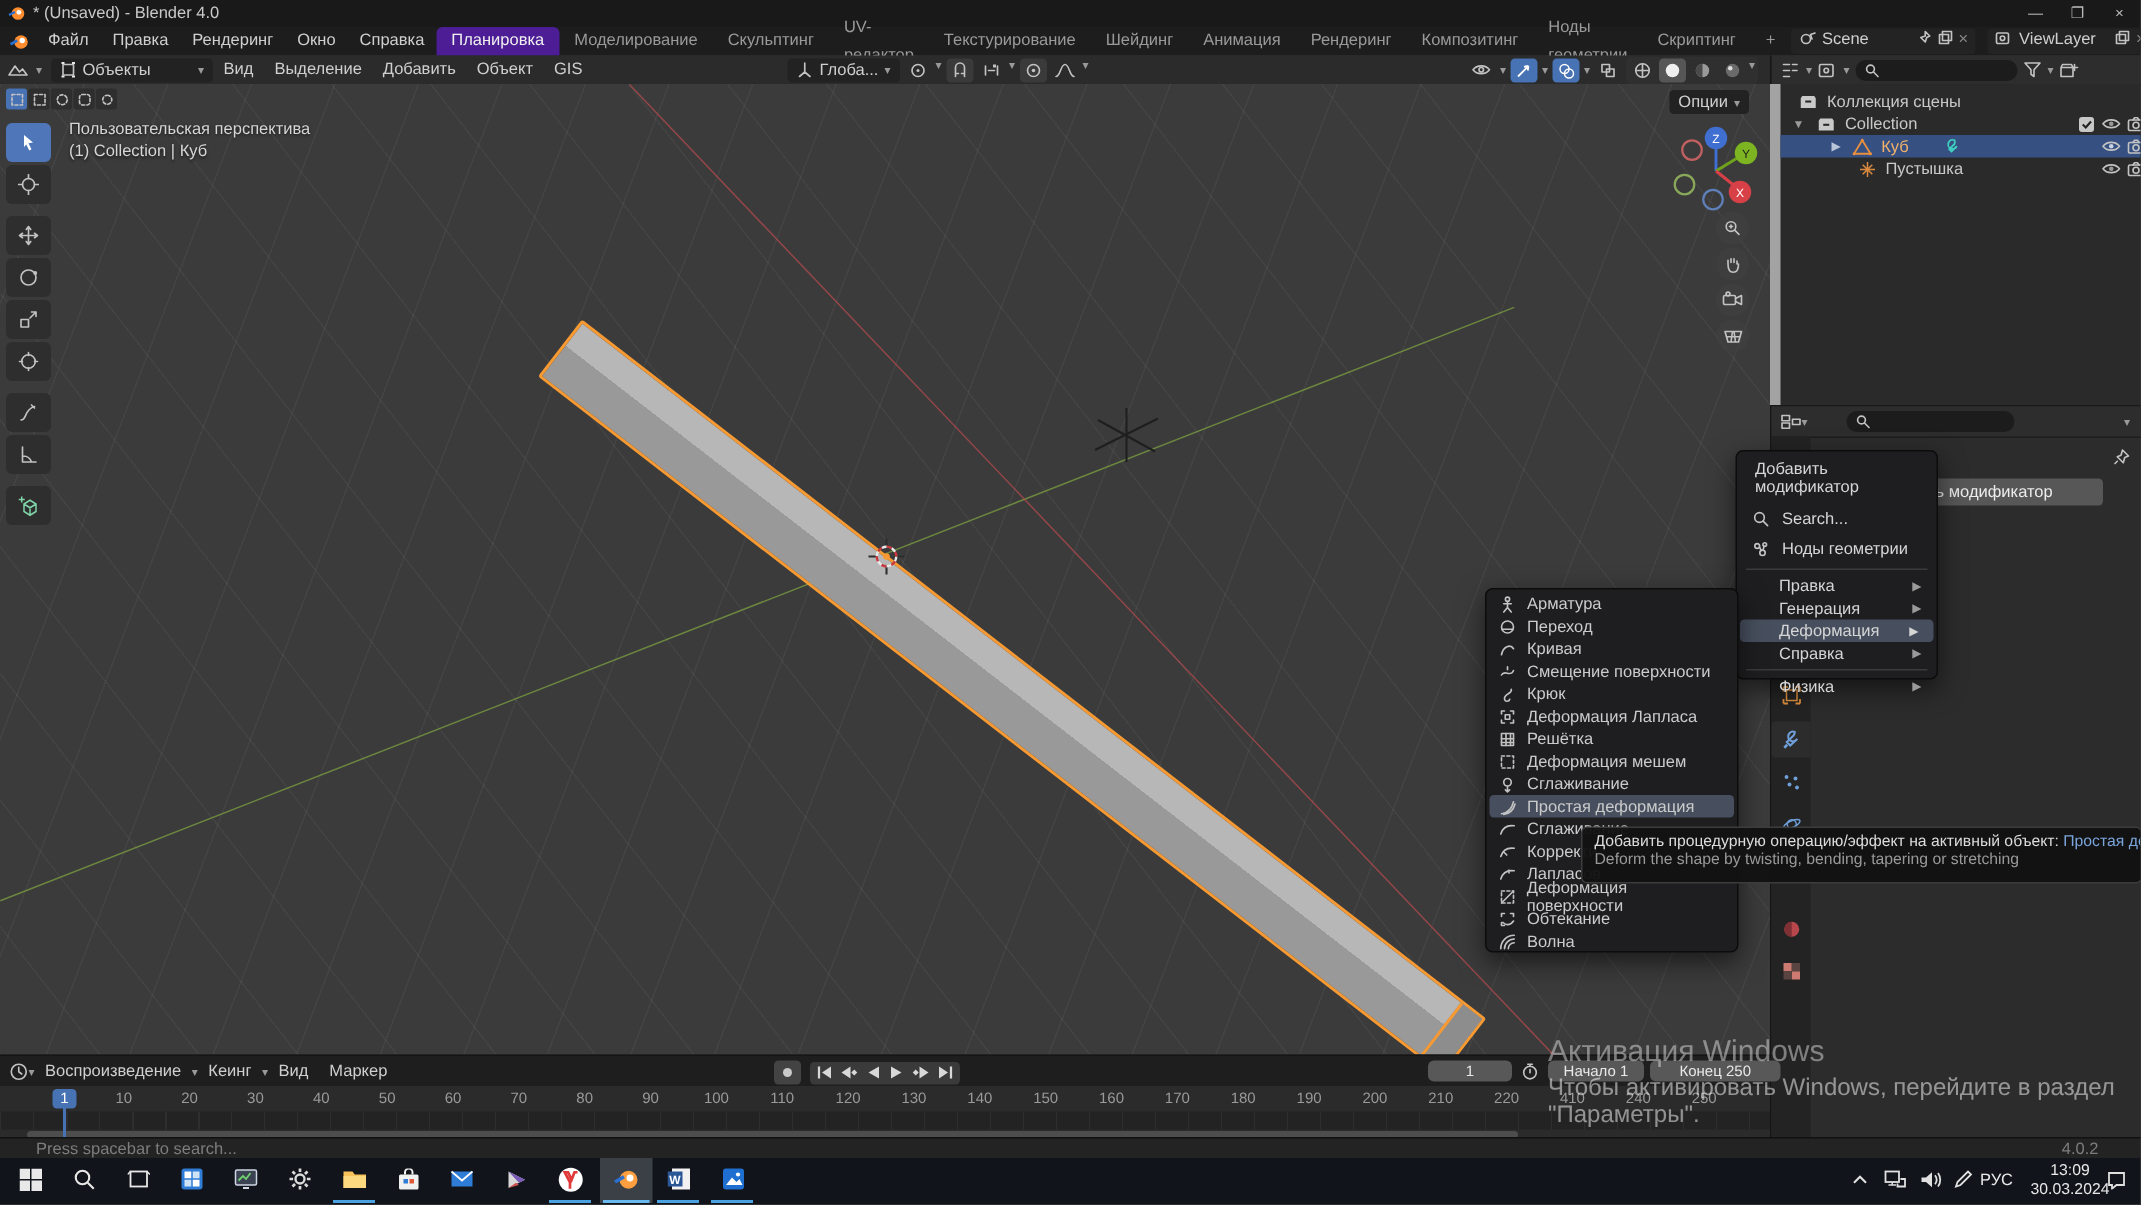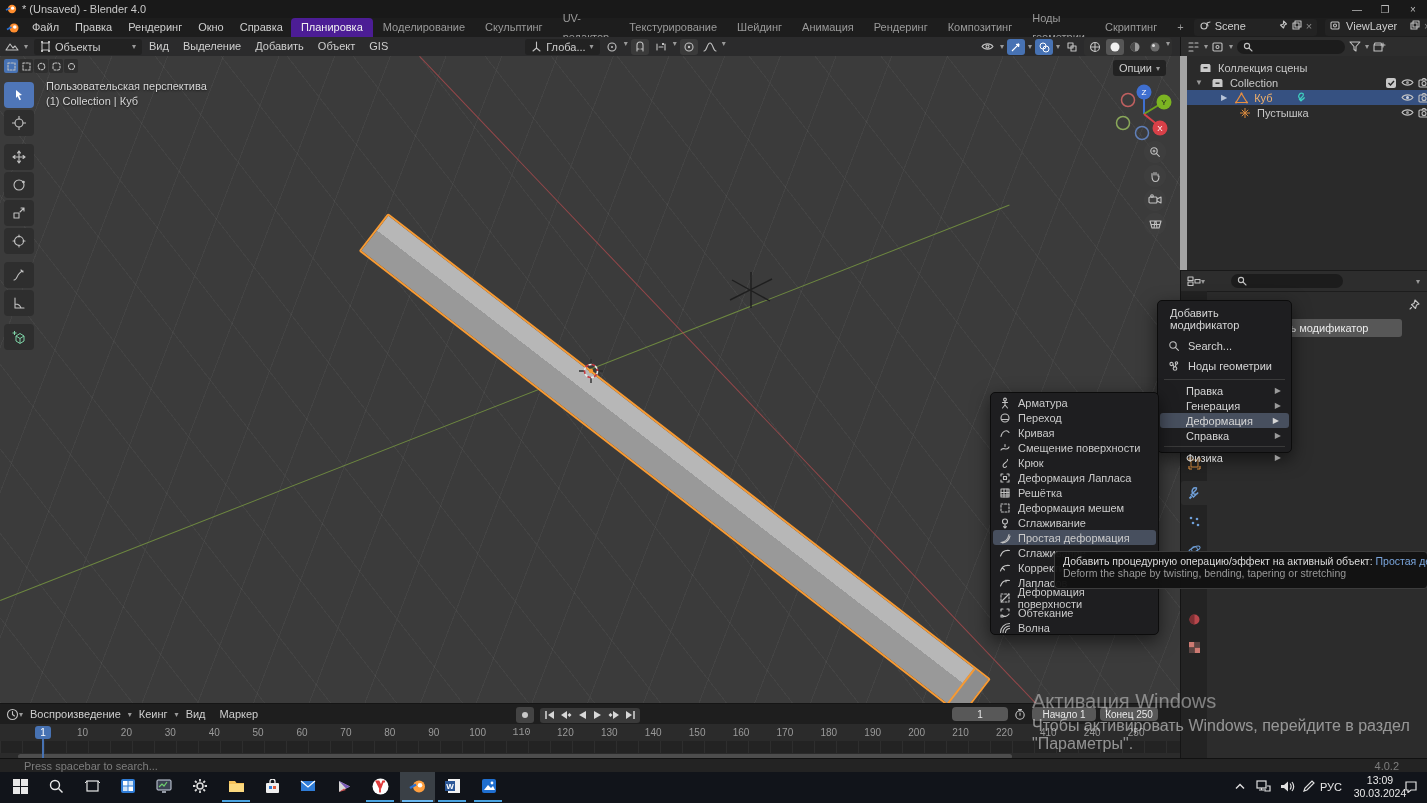--- a/index.html
+++ b/index.html
@@ -694,37 +694,37 @@
       </span>
     <span class="abs" style="left:1014px;top:4px">
       <svg width="12" height="12">
           <circle cx="6" cy="7" r="4.2" class="sic"></circle>
           <path d="M6 5v2.2M4.5 1.5h3M6 1.5v1.5" class="sic"></path>
         </svg>
     </span>
     <span class="fld" style="left:1032px;width:64px">
         <span>Начало 1</span>
       </span>
-    <span class="fld" style="left:1100px;width:58px">
+    <span class="fld" style="left:1100px;width:87px">
         <span>Конец 250</span>
       </span>
   </div>
   <div class="abs" style="left:0;top:20px;width:1180px;height:17px;background:#2b2b2b">
       <span class="tick" style="left: 43px;">1</span>
       <span class="tick" style="left: 82.51px;">10</span>
       <span class="tick" style="left: 126.41px;">20</span>
       <span class="tick" style="left: 170.31px;">30</span>
       <span class="tick" style="left: 214.21px;">40</span>
       <span class="tick" style="left: 258.11px;">50</span>
       <span class="tick" style="left: 302.01px;">60</span>
       <span class="tick" style="left: 345.91px;">70</span>
       <span class="tick" style="left: 389.81px;">80</span>
       <span class="tick" style="left: 433.71px;">90</span>
       <span class="tick" style="left: 477.61px;">100</span>
-      <span class="tick" style="left: 521.51px; font-family: Liberation Mono, monospace;">110</span>
+      <span class="tick" style="left: 521.51px;">110</span>
       <span class="tick" style="left: 565.41px;">120</span>
       <span class="tick" style="left: 609.31px;">130</span>
       <span class="tick" style="left: 653.21px;">140</span>
       <span class="tick" style="left: 697.11px;">150</span>
       <span class="tick" style="left: 741.01px;">160</span>
       <span class="tick" style="left: 784.91px;">170</span>
       <span class="tick" style="left: 828.81px;">180</span>
       <span class="tick" style="left: 872.71px;">190</span>
       <span class="tick" style="left: 916.61px;">200</span>
       <span class="tick" style="left: 960.51px;">210</span>

